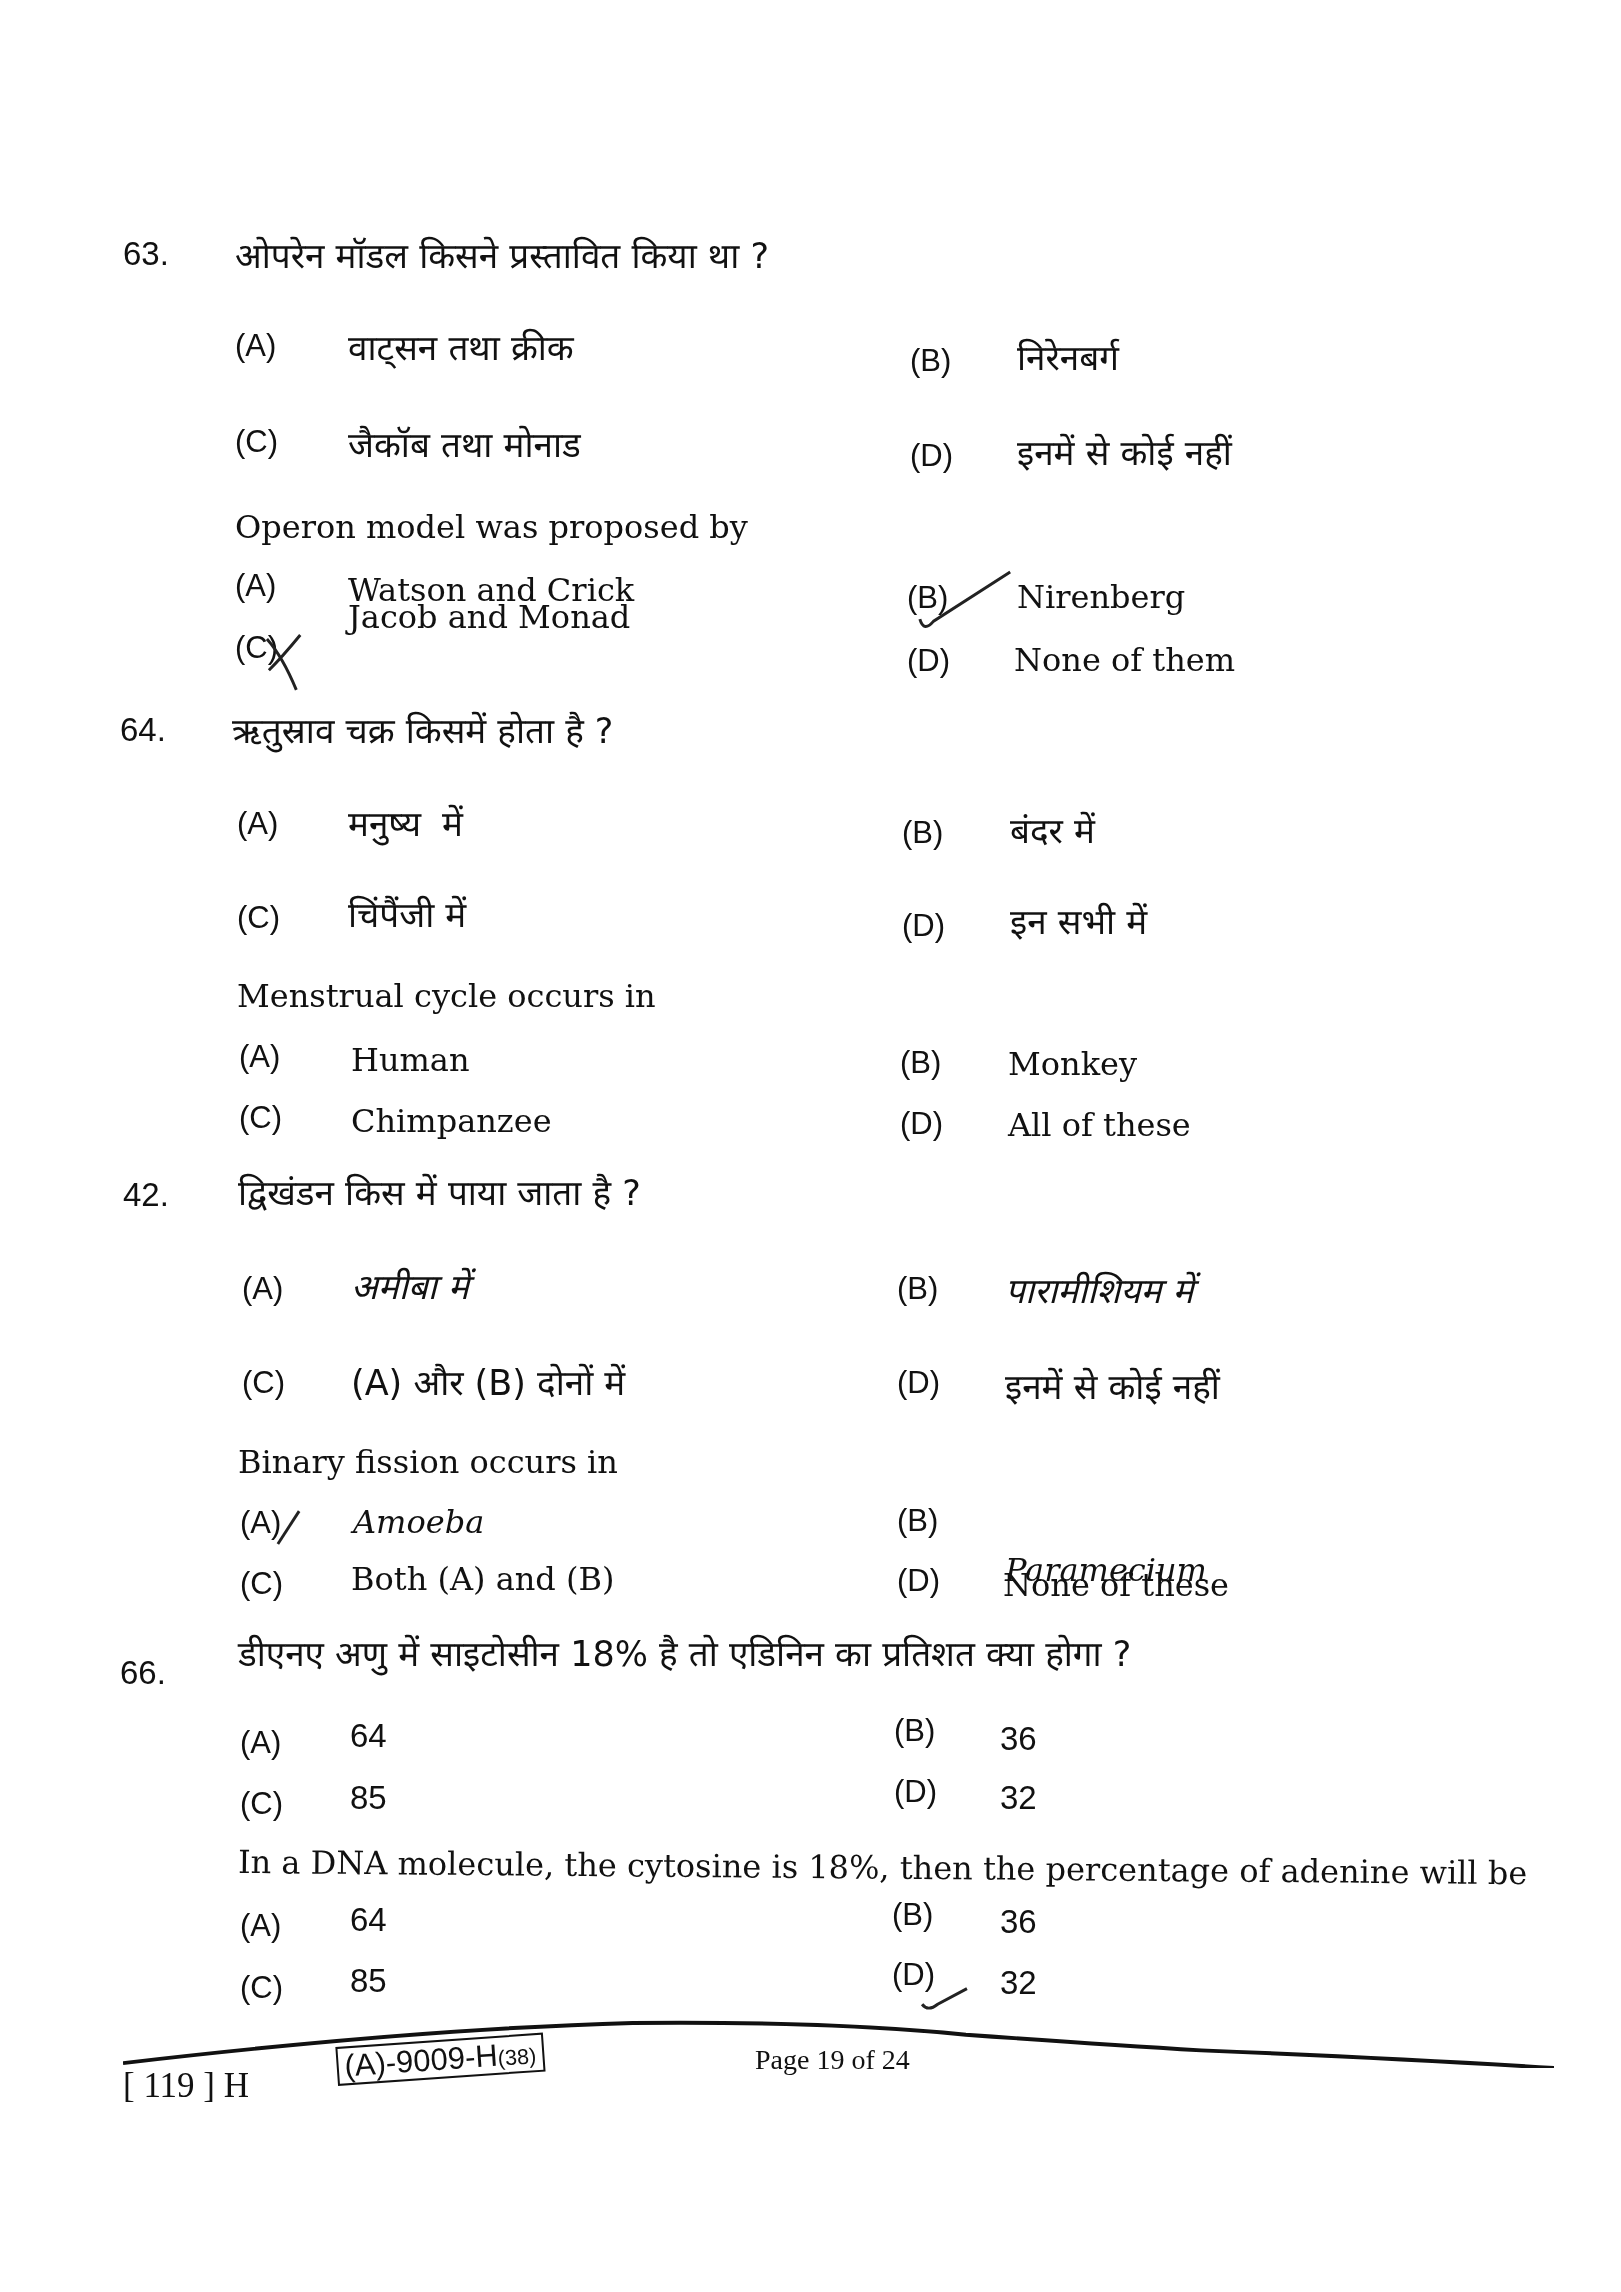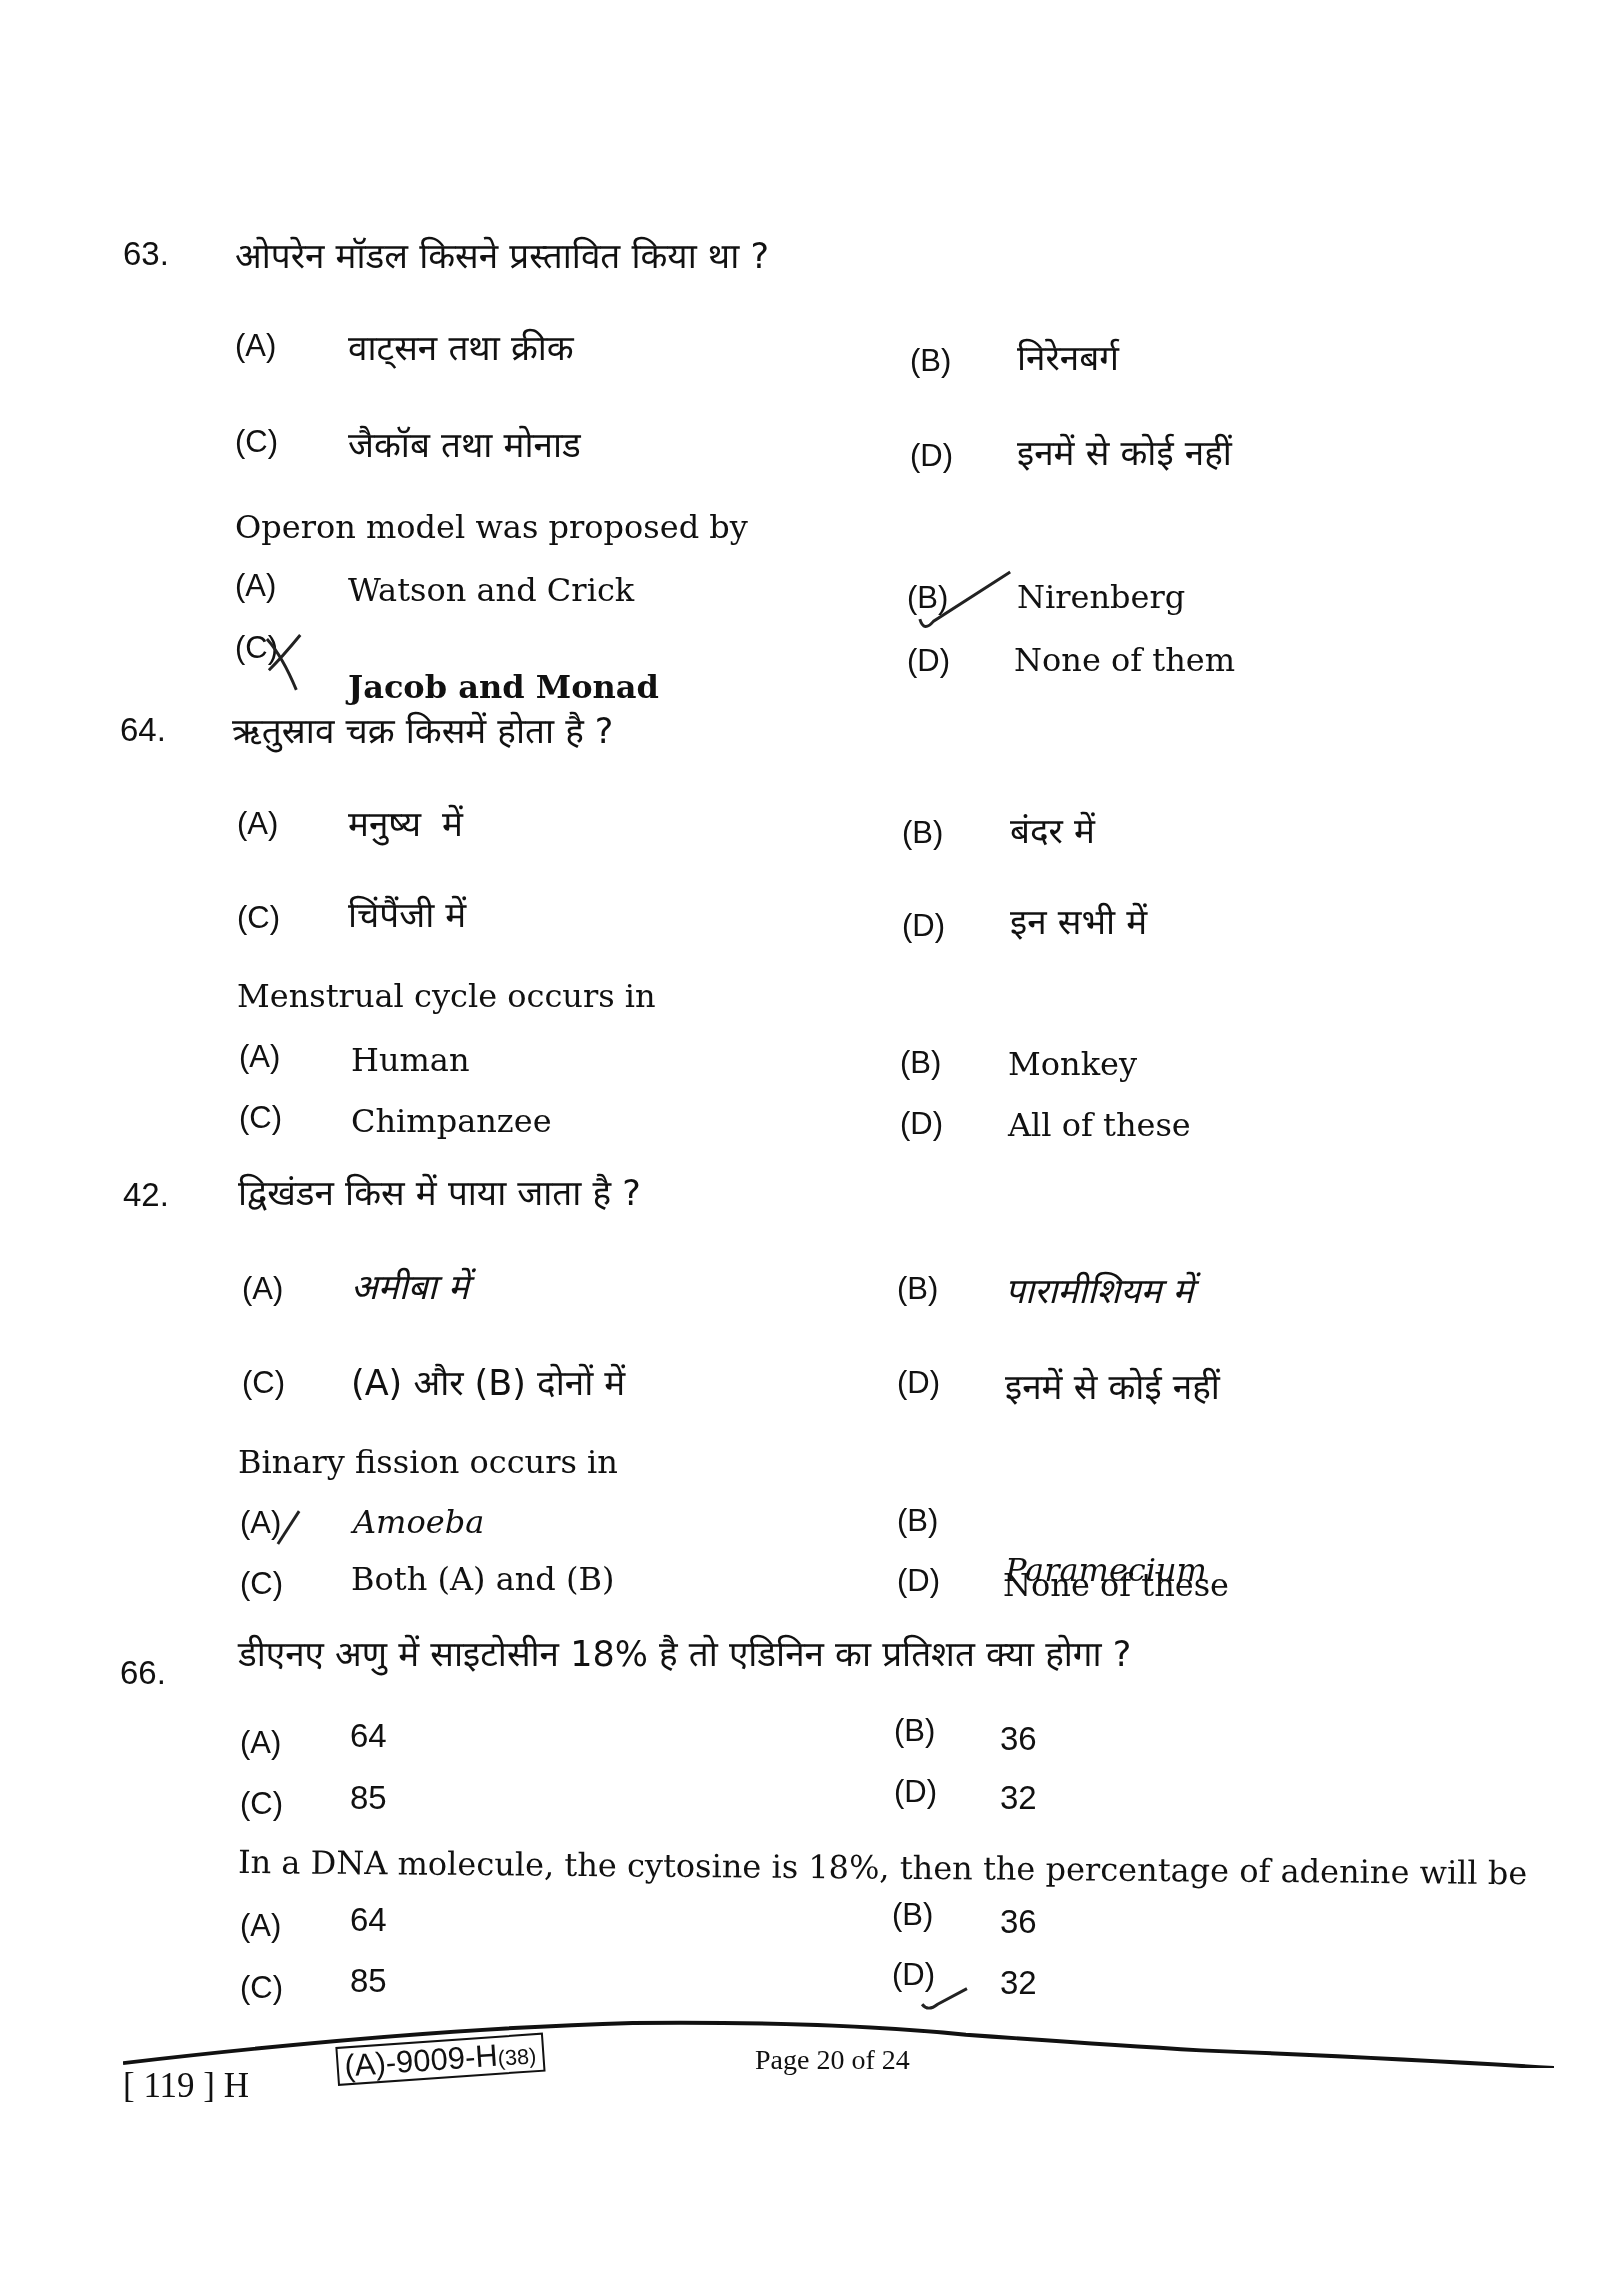--- a/index.html
+++ b/index.html
@@ -38,21 +38,21 @@
 <div class="abs en" style="left:348px;top:571px;">Watson and Crick</div>
 <div class="abs lbl" style="left:907px;top:580px;">(B)</div>
 <div class="abs en" style="left:1017px;top:578px;">Nirenberg</div>
 <svg class="mark" style="left:912px;top:568px;" width="108" height="69" viewBox="0 0 110 70">
     <path d="M8 52 Q12 66 22 54 L100 4" stroke="#222" stroke-width="3" fill="none"></path>
   </svg>
 <div class="abs lbl" style="left:235px;top:630px;">(C)</div>
 <svg class="mark" style="left:263px;top:627px;" width="49" height="69" viewBox="0 0 50 70">
     <path d="M4 12 Q20 30 34 64 M38 8 Q20 30 6 44" stroke="#222" stroke-width="3" fill="none"></path>
   </svg>
-<div class="abs en" style="left:348px;top:668px;font-weight:bold;">Jacob and Monad</div>
+<div class="abs en" style="left:348px;top:598px;">Jacob and Monad</div>
 <div class="abs lbl" style="left:907px;top:643px;">(D)</div>
 <div class="abs en" style="left:1014px;top:641px;text-align:right;">None of them</div>
 
 <div class="abs qnum" style="top:711px;left:120px;">64.</div>
 <div class="abs hi" style="left:232px;top:706px;">ऋतुस्राव चक्र किसमें होता है ?</div>
 
 <div class="abs lbl" style="left:237px;top:806px;">(A)</div>
 <div class="abs hi" style="left:348px;top:799px;font-family:Liberation Mono, monospace;">मनुष्य में</div>
 <div class="abs lbl" style="left:902px;top:815px;">(B)</div>
 <div class="abs hi" style="left:1010px;top:806px;">बंदर में</div>
@@ -121,14 +121,14 @@
   </svg>
 <div class="abs num" style="left:1000px;top:1964px;">32</div>
 
 <svg class="footer-line" viewBox="0 0 1460 50" preserveAspectRatio="none">
   <path d="M0 45 Q300 10 520 4 Q720 2 860 16 Q1000 26 1100 32 Q1300 40 1460 50" stroke="#111" stroke-width="4" fill="none"></path>
 </svg>
 <div class="abs footer" style="left:123px;top:2066px;font-size:35px;">[ 119 ] H</div>
 <div class="abs" style="left:338px;top:2049px;transform:rotate(-4deg);transform-origin:left bottom;">
   <span class="code-box"><span>(A)-9009-H</span><span class="small">(38)</span></span>
 </div>
-<div class="abs footer" style="left:755px;top:2044px;font-size:28px;">Page 20 of 24</div>
+<div class="abs footer" style="left:755px;top:2044px;font-size:28px;">Page 19 of 24</div>
 
 
 </body></html>

